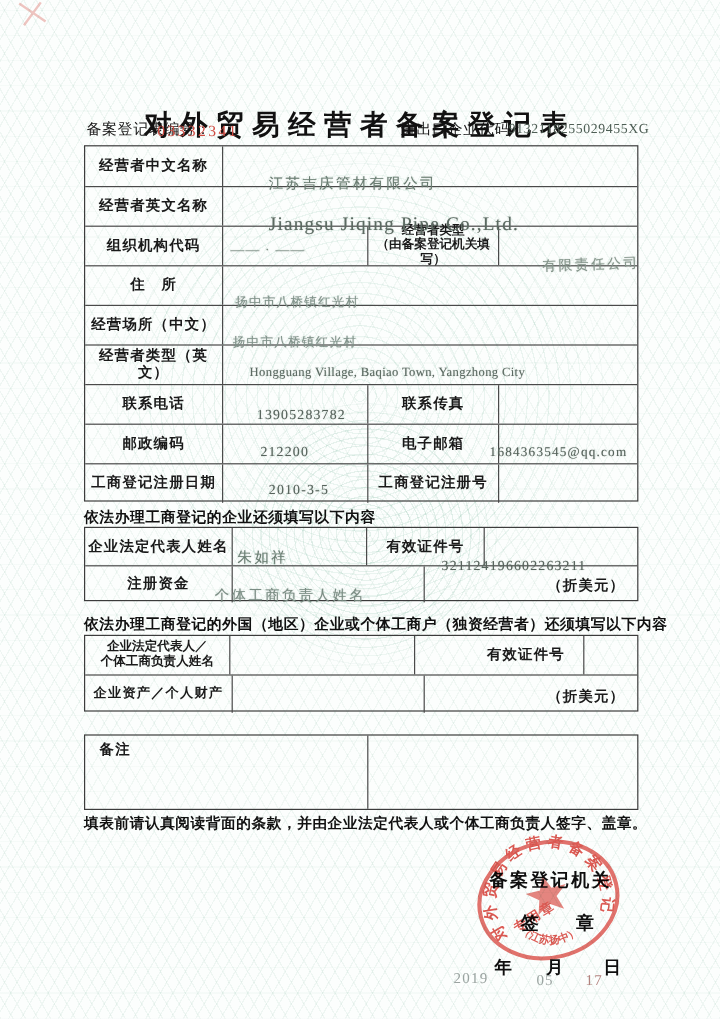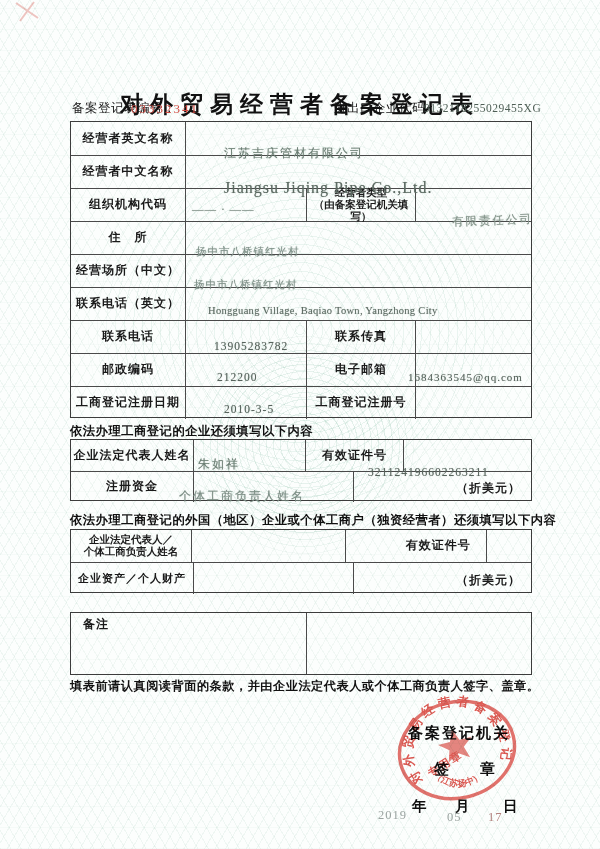--- a/index.html
+++ b/index.html
@@ -63,46 +63,46 @@
 
   <div class="title">对外贸易经营者备案登记表</div>
 
   <div class="hdr-label" style="left:72px;top:100px;">备案登记表编号：</div>
   <div class="serial-val">03332341</div>
   <div class="hdr-label" style="left:334px;top:100px;">进出口企业代码：</div>
   <div class="code-val">9132118255029455XG</div>
 
   <div class="tbl" style="top:121px;height:297px;">
     <div class="row" style="height:33px;">
+      <div class="cell bR" style="width:115px;">经营者中文名称</div>
+      <div class="cell" style="flex:1;"></div>
+    </div>
+    <div class="row" style="height:33px;">
       <div class="cell bR" style="width:115px;">经营者英文名称</div>
-      <div class="cell" style="flex:1;"></div>
-    </div>
-    <div class="row" style="height:33px;">
-      <div class="cell bR" style="width:115px;">经营者中文名称</div>
       <div class="cell" style="flex:1;"></div>
     </div>
     <div class="row" style="height:33px;">
       <div class="cell bR" style="width:115px;">组织机构代码</div>
       <div class="cell bR" style="width:121px;"></div>
       <div class="cell bR small" style="width:109px;">
         <span>经营者类型</span>
         <span>（由备案登记机关填写）</span>
       </div>
       <div class="cell" style="flex:1;"></div>
     </div>
     <div class="row" style="height:33px;">
       <div class="cell bR" style="width:115px;">住　所</div>
       <div class="cell" style="flex:1;"></div>
     </div>
     <div class="row" style="height:33px;">
       <div class="cell bR" style="width:115px;">经营场所（中文）</div>
       <div class="cell" style="flex:1;"></div>
     </div>
     <div class="row" style="height:33px;">
-      <div class="cell bR" style="width:115px;">联系电话（英文）</div>
+      <div class="cell bR" style="width:115px;">经营者类型（英文）</div>
       <div class="cell" style="flex:1;"></div>
     </div>
     <div class="row" style="height:33px;">
       <div class="cell bR" style="width:115px;">联系电话</div>
       <div class="cell bR" style="width:121px;"></div>
       <div class="cell bR" style="width:109px;">联系传真</div>
       <div class="cell" style="flex:1;"></div>
     </div>
     <div class="row" style="height:33px;">
       <div class="cell bR" style="width:115px;">邮政编码</div>

